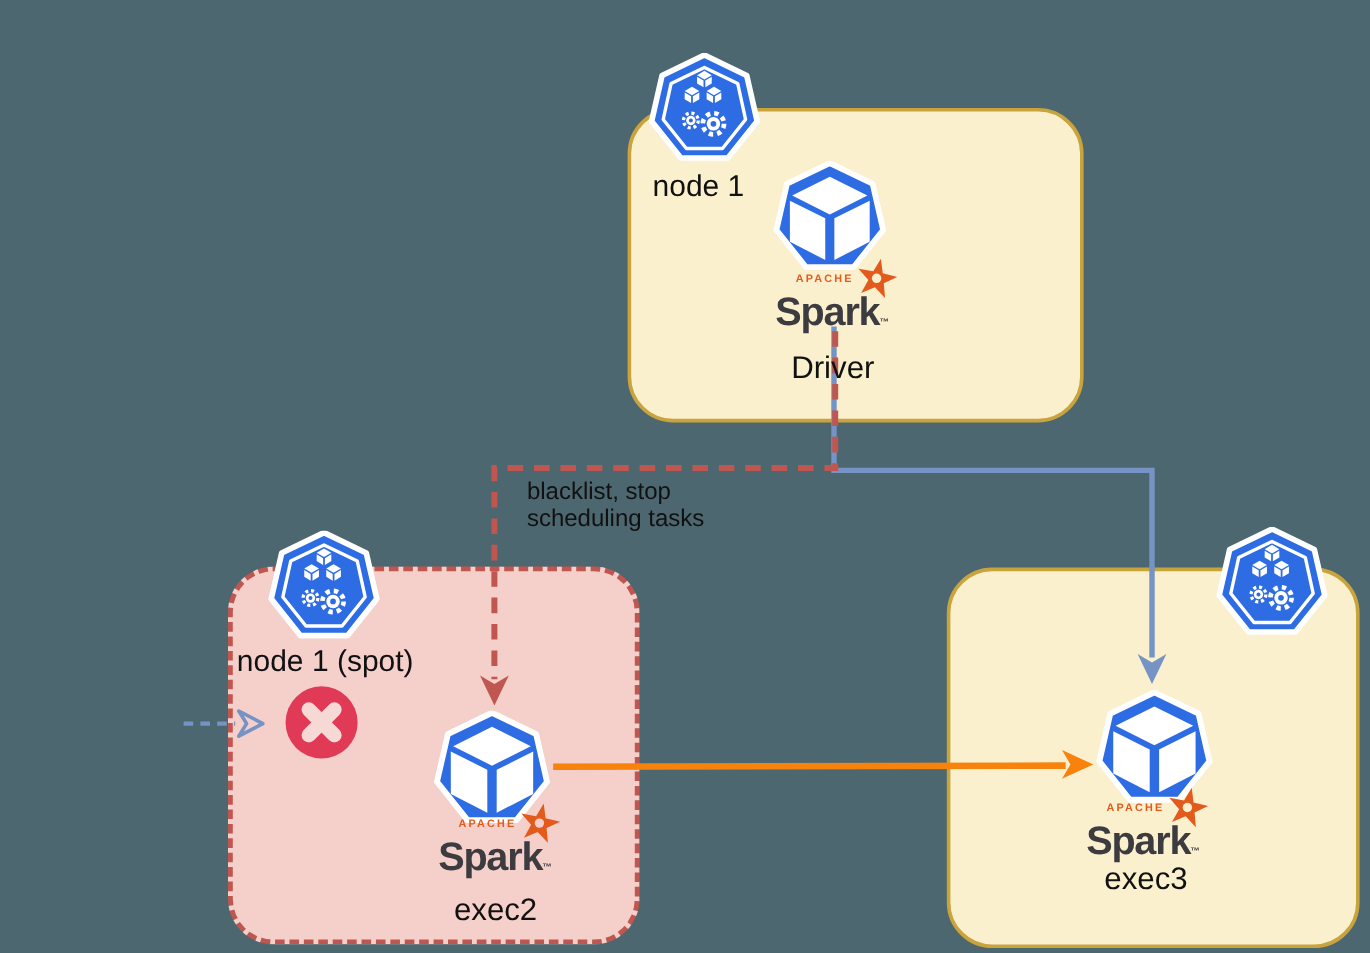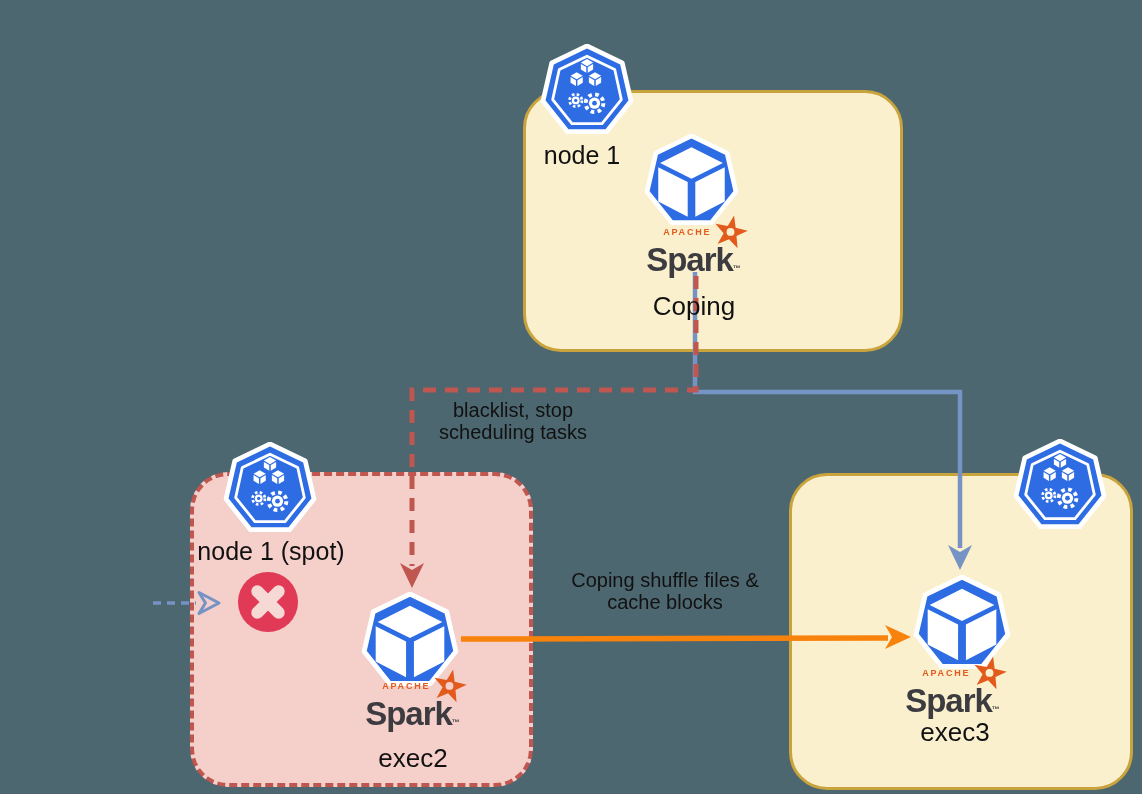--- a/index.html
+++ b/index.html
@@ -17,21 +17,21 @@
   .node-box.cream{background:var(--c-cream);border:3px solid var(--c-creamBorder);}
   .node-box.pink{background:var(--c-pink);border:4px dashed var(--c-pinkBorder);}
 
   .connectors{position:absolute;left:0;top:0;z-index:2;}
 
   .icon{position:absolute;z-index:3;}
   .abs-center{position:absolute;transform:translateX(-50%);white-space:nowrap;z-index:4;
               color:var(--c-text);}
   .node-label{font-size:25px;}
   .pod-label{font-size:26px;}
-  .annotation{position:absolute;transform:translateX(-50%);text-align:center;
+  .annotation{position:absolute;transform:translateX(-50%);text-align:left;
               white-space:pre-line;color:var(--c-text);z-index:4;}
   .annotation.small{font-size:20px;line-height:22px;}
   .annotation.spotkill{font-size:23px;line-height:27.5px;}
 
   .spark-logo{position:absolute;width:96px;height:50px;z-index:4;}
   .spark-logo .apache{position:absolute;top:3px;left:50%;transform:translateX(-62%);
       font-size:9px;font-weight:bold;letter-spacing:1.8px;color:var(--c-sparkOrange);}
   .spark-logo .word{position:absolute;bottom:-2px;left:0;right:0;text-align:center;
       font-size:33px;font-weight:bold;letter-spacing:-1px;line-height:1;color:var(--c-sparkDark);}
   .spark-logo .tm{font-size:8px;font-weight:bold;vertical-align:baseline;color:var(--c-sparkDark);}
@@ -136,25 +136,23 @@
   </div>
   <div class="spark-logo" style="left:904px;top:665px">
     <span class="apache">APACHE</span>
     <svg class="star">
         <use href="#spark-star"></use>
       </svg>
     <div class="word"><span>Spark</span><span class="tm">™</span></div>
   </div>
 
   <div class="abs-center node-label" style="left:582px;top:141px">node 1</div>
-  <div class="abs-center pod-label" style="left:694px;top:291px">Coping</div>
+  <div class="abs-center pod-label" style="left:694px;top:291px">Driver</div>
 
   <div class="abs-center node-label" style="left:271px;top:537px">node 1 (spot)</div>
   <div class="abs-center pod-label" style="left:413px;top:743px">exec2</div>
 
   <div class="abs-center pod-label" style="left:955px;top:717px">exec3</div>
 
   <div class="annotation small" style="left:513px;top:399px">blacklist, stop
 scheduling tasks</div>
-  <div class="annotation small" style="left:665px;top:569px">Coping shuffle files &amp;
-cache blocks</div>
 
 </div>
 
 </body></html>

